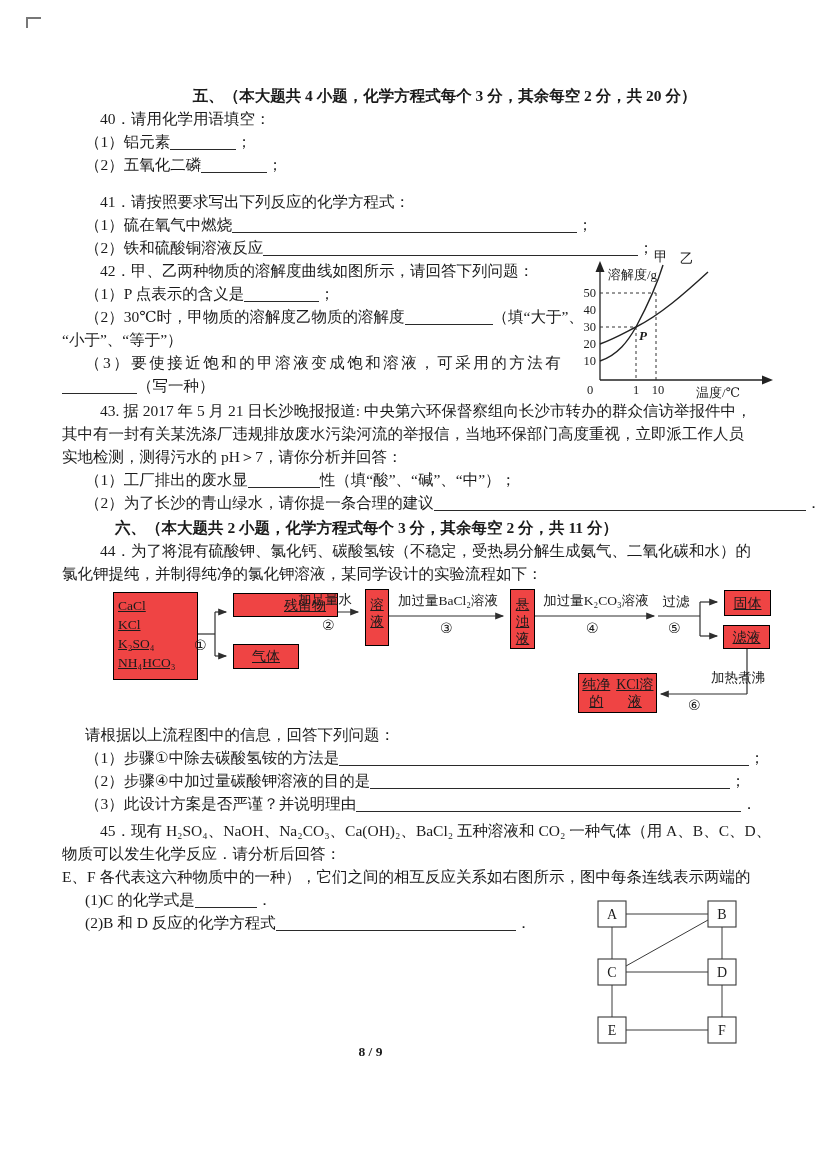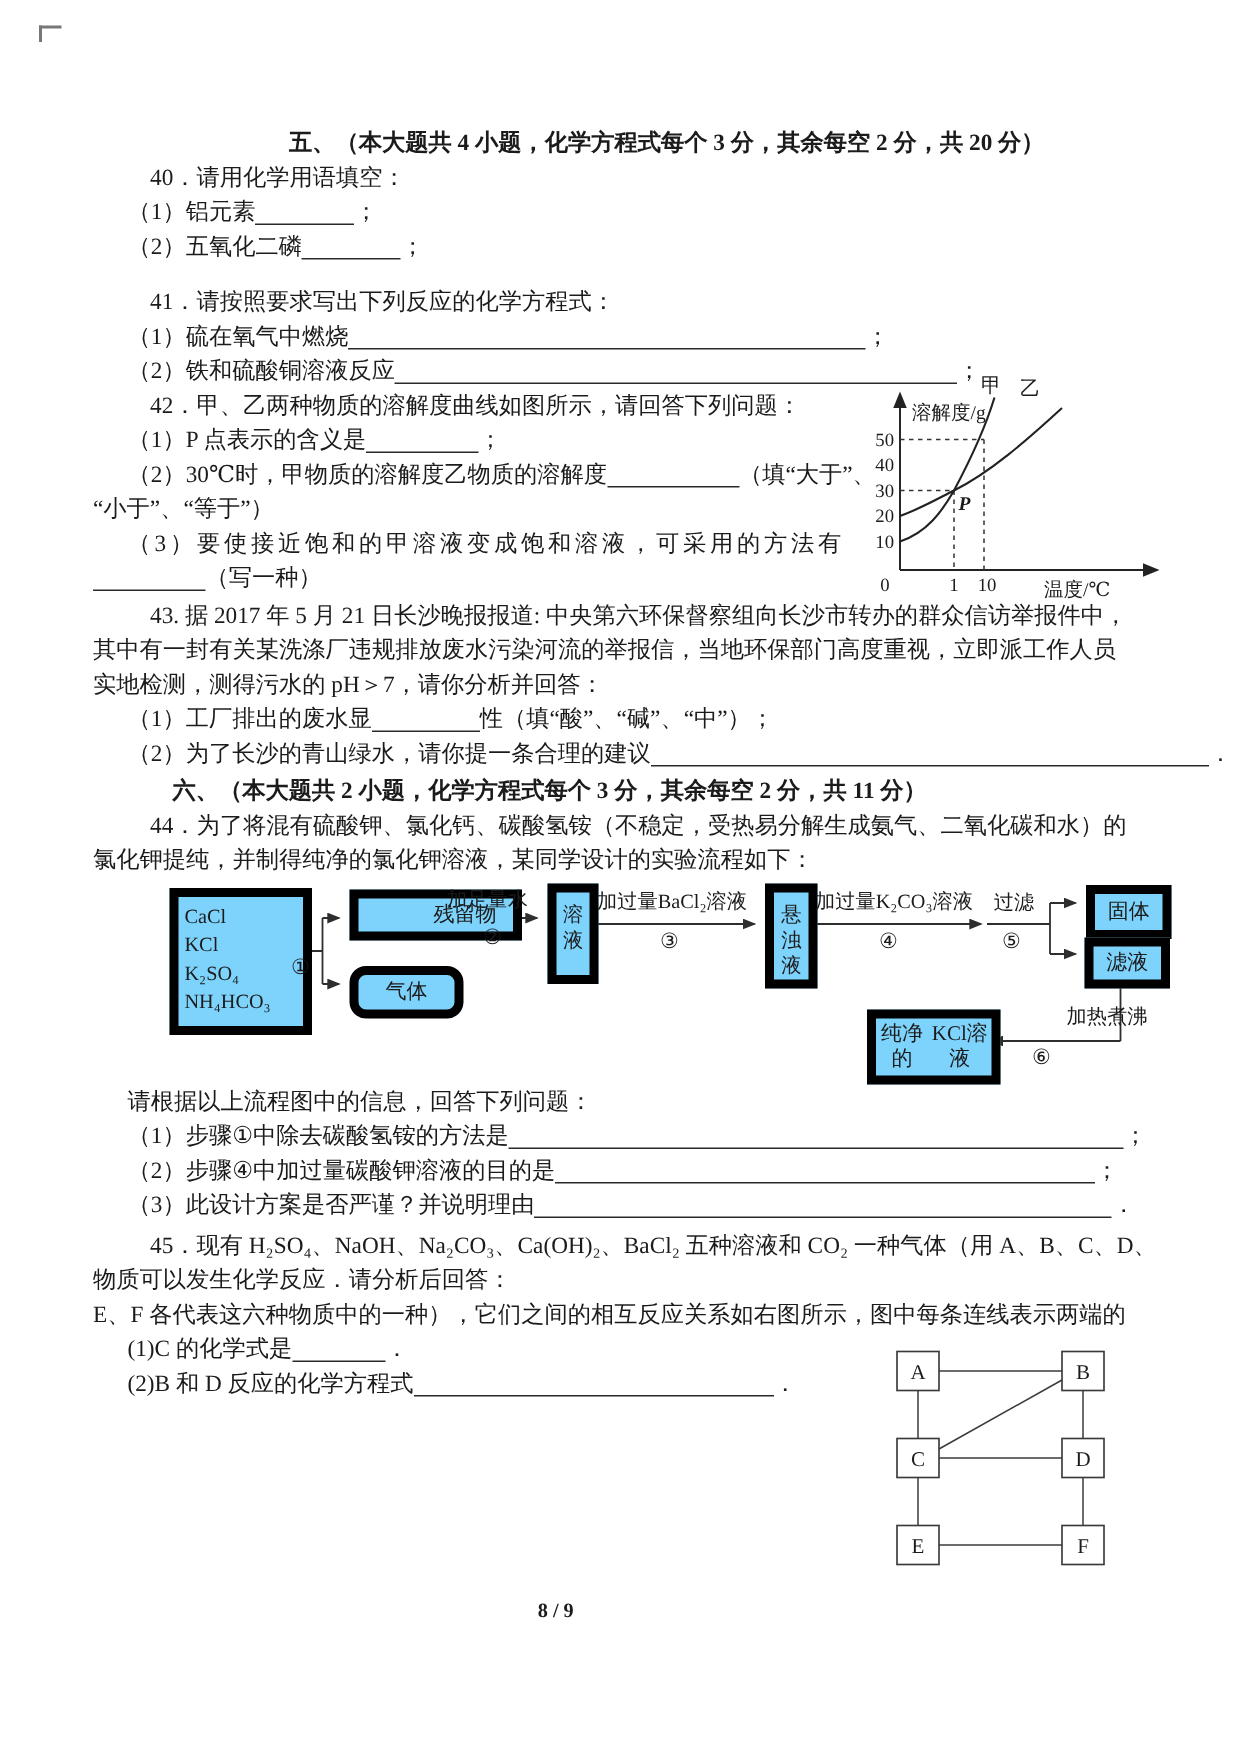--- a/index.html
+++ b/index.html
@@ -22,28 +22,28 @@
   .sp3{letter-spacing:2.5px;}
   .blank{display:inline-block;border-bottom:1.2px solid #2a2a2a;height:15px;vertical-align:bottom;margin-bottom:3px;}
   .bw66{width:66px;} .bw345{width:345px;} .bw375{width:375px;}
   .bw75{width:75px;} .bw88{width:88px;} .bw72{width:72px;} .bw372{width:372px;}
   .bw410{width:410px;} .bw360{width:360px;} .bw385{width:385px;}
   .bw62{width:62px;} .bw240{width:240px;}
   .q42text{width:522px;}
   
   .flow{position:relative;width:712px;height:128px;margin-top:4px;font-size:14px;line-height:17px;}
   .flow svg.wires{position:absolute;left:0;top:0;}
-  .fbox{position:absolute;border:6px solid #000000;background:#7dd3fc;text-align:center;
-        display:flex;align-items:center;justify-content:center;}
+  .fbox{position:absolute;border:1px solid #000000;background:#ef4444;text-align:center;
+        display:flex;align-items:center;justify-content:center;text-decoration:underline;}
   .fbox.multi{display:block;text-align:left;padding:3px 4px;}
   .vbox{display:block;word-break:break-all;padding-top:6px;font-size:13.5px;}
   .flabel{position:absolute;text-align:center;font-size:13.5px;white-space:nowrap;}
   .fstep{position:absolute;font-size:14px;font-family:"DejaVu Sans","Liberation Sans",sans-serif;}
   .figure{position:absolute;}
-  .footer{position:absolute;left:0;top:1062px;width:741px;text-align:center;
+  .footer{position:absolute;left:0;top:1040px;width:741px;text-align:center;
           font-weight:bold;font-size:13.5px;}
   svg text{font-family:"Liberation Serif","DejaVu Serif","DejaVu Sans",serif;fill:#1b1b1b;}
 </style>
 </head>
 <body>
 
 <div class="page">
   <div class="corner-mark"></div>
 
   <div class="content">
@@ -102,21 +102,21 @@
       </svg>
 
       <div class="fbox multi" style="left:51px;top:3px;width:75px;height:80px;font-size:13.5px;line-height:19px;">
         <div>CaCl</div>
         <div>KCl</div>
         <div>K₂SO₄</div>
         <div>NH₄HCO₃</div>
       </div>
       <div class="fstep" style="left:132px;top:48px;">①</div>
       <div class="fbox" style="left:171px;top:4px;width:64px;height:22px;padding-left:39px;">残留物</div>
-      <div class="fbox" style="left:171px;top:55px;width:64px;height:23px;border-radius:11px;">气体</div>
+      <div class="fbox" style="left:171px;top:55px;width:64px;height:23px;">气体</div>
       <div class="flabel" style="left:223px;top:2px;width:80px;">加足量水</div>
       <div class="fstep" style="left:260px;top:28px;">②</div>
       <div class="fbox vbox" style="left:303px;top:0px;width:22px;height:49px;">溶液</div>
       <div class="flabel" style="left:330px;top:3px;width:112px;">加过量BaCl₂溶液</div>
       <div class="fstep" style="left:378px;top:31px;">③</div>
       <div class="fbox vbox" style="left:448px;top:0px;width:23px;height:52px;">悬浊液</div>
       <div class="flabel" style="left:474px;top:3px;width:120px;">加过量K₂CO₃溶液</div>
       <div class="fstep" style="left:524px;top:31px;">④</div>
       <div class="flabel" style="left:598px;top:4px;width:32px;">过滤</div>
       <div class="fstep" style="left:606px;top:31px;">⑤</div>

